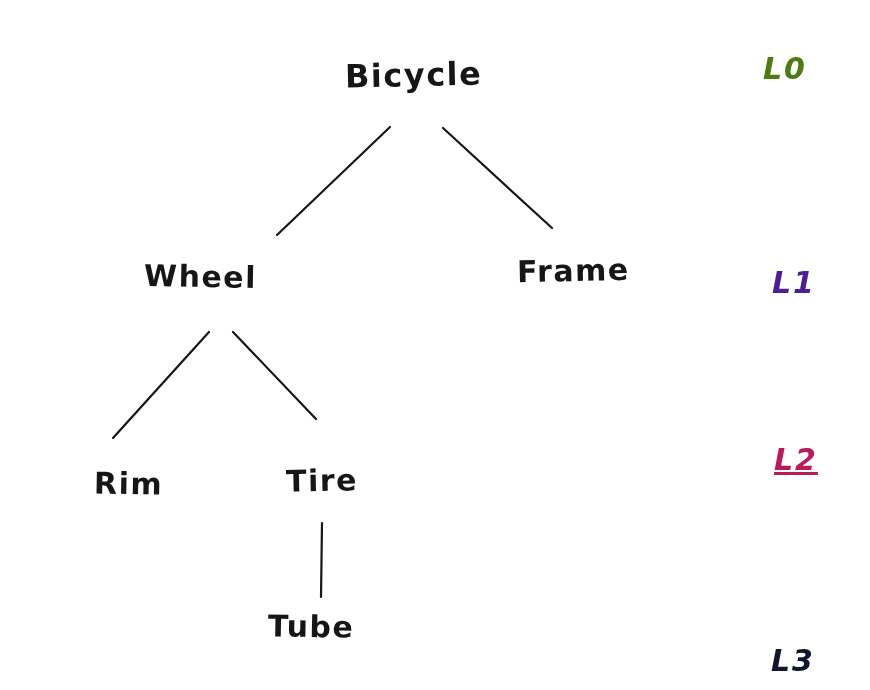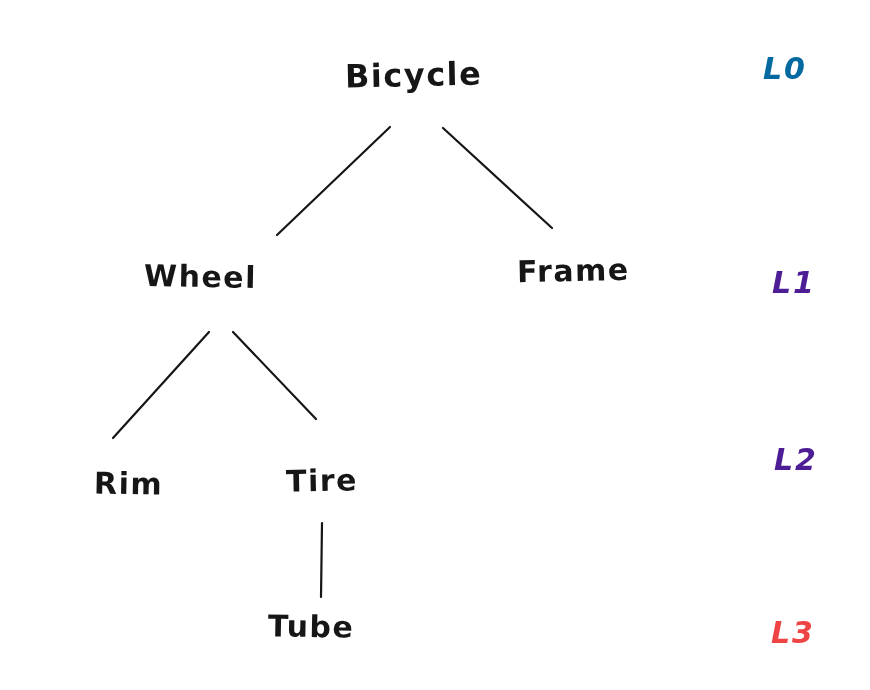--- a/index.html
+++ b/index.html
@@ -56,18 +56,18 @@
       <line x1="322" y1="523" x2="321" y2="597" stroke="#161616"></line>
     </svg>
 
   <span class="node root tilt-a" style="left: 345px; top: 58px; color: rgb(22, 22, 22);">Bicycle</span>
   <span class="node tilt-b" style="left: 144px; top: 260px; color: rgb(22, 22, 22);">Wheel</span>
   <span class="node tilt-a" style="left: 517px; top: 254px; color: rgb(22, 22, 22);">Frame</span>
   <span class="node tilt-b" style="left: 94px; top: 467px; color: rgb(22, 22, 22);">Rim</span>
   <span class="node tilt-a" style="left: 286px; top: 464px; color: rgb(22, 22, 22);">Tire</span>
   <span class="node tilt-b" style="left: 268px; top: 610px; color: rgb(22, 22, 22);">Tube</span>
 
-  <span class="level-label" style="left: 763px; top: 52px; color: #0369a1;">L0</span>
+  <span class="level-label" style="left: 763px; top: 52px; color: #4d7c0f;">L0</span>
   <span class="level-label" style="left: 772px; top: 266px; color: #4c1d95;">L1</span>
-  <span class="level-label" style="left: 774px; top: 443px; color: #4c1d95;">L2</span>
-  <span class="level-label" style="left: 771px; top: 616px; color: #ef4444;">L3</span>
+  <span class="level-label" style="left: 774px; top: 443px; color: #be185d; text-decoration: underline;">L2</span>
+  <span class="level-label" style="left: 771px; top: 644px; color: #0f172a;">L3</span>
 
 </div>
 
 </body></html>

